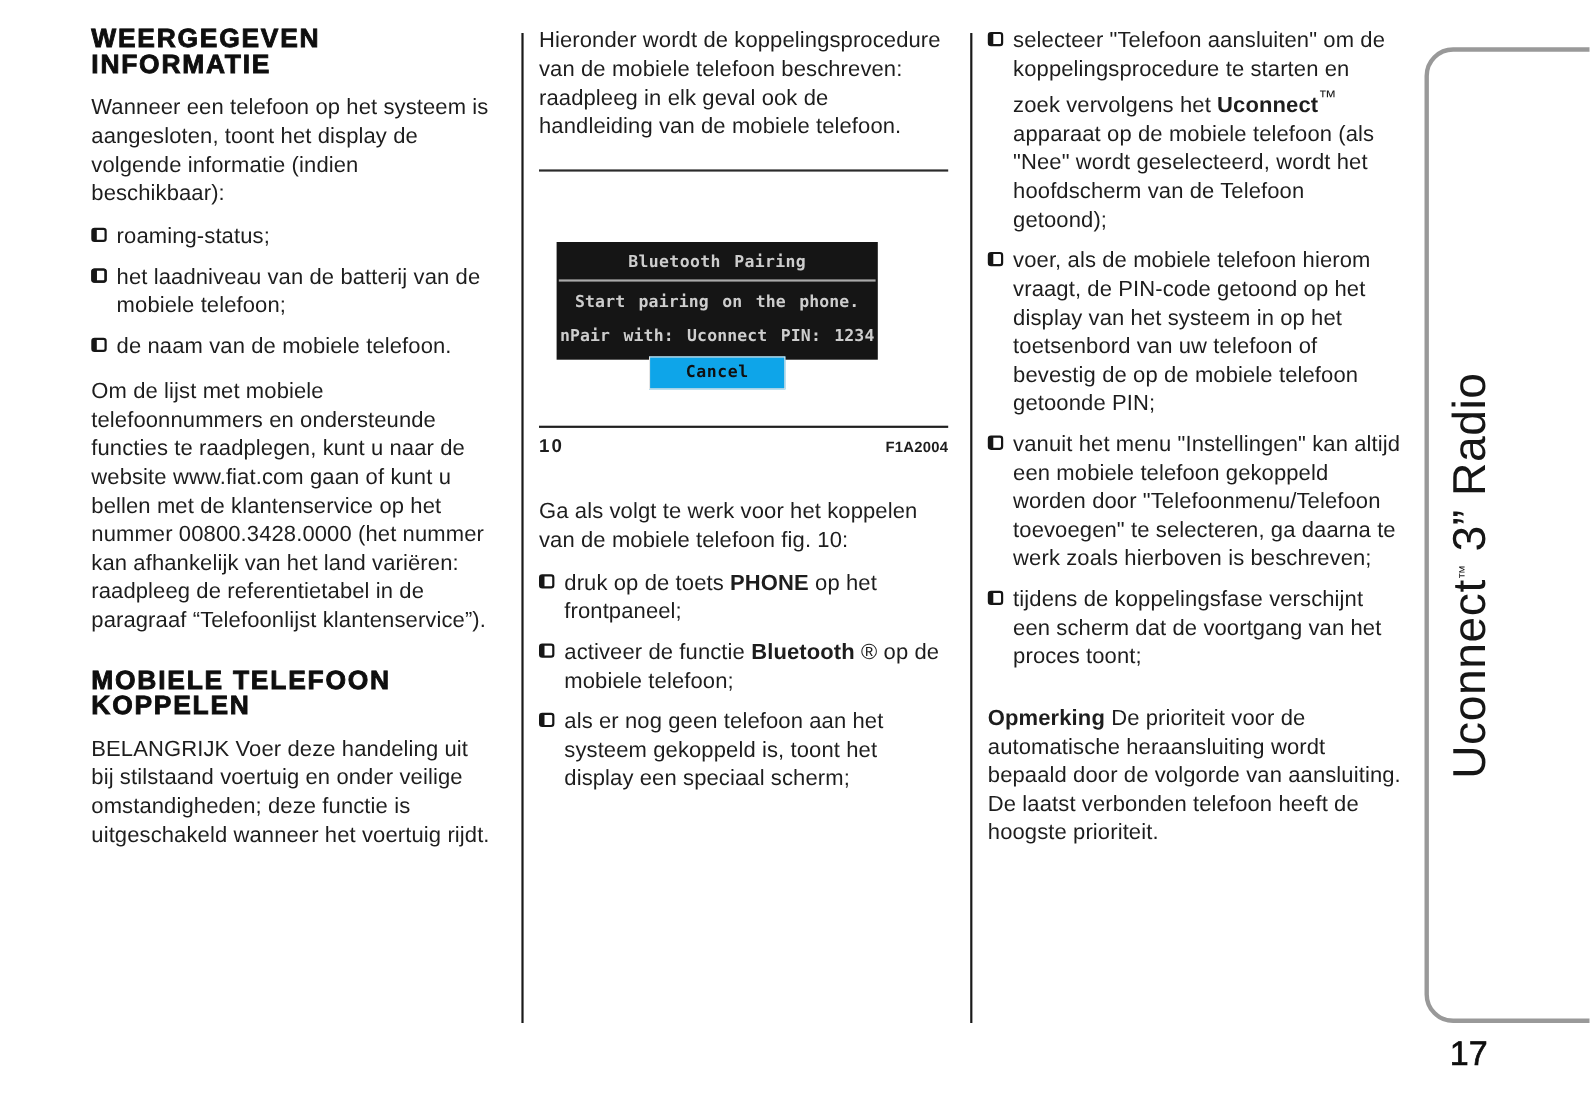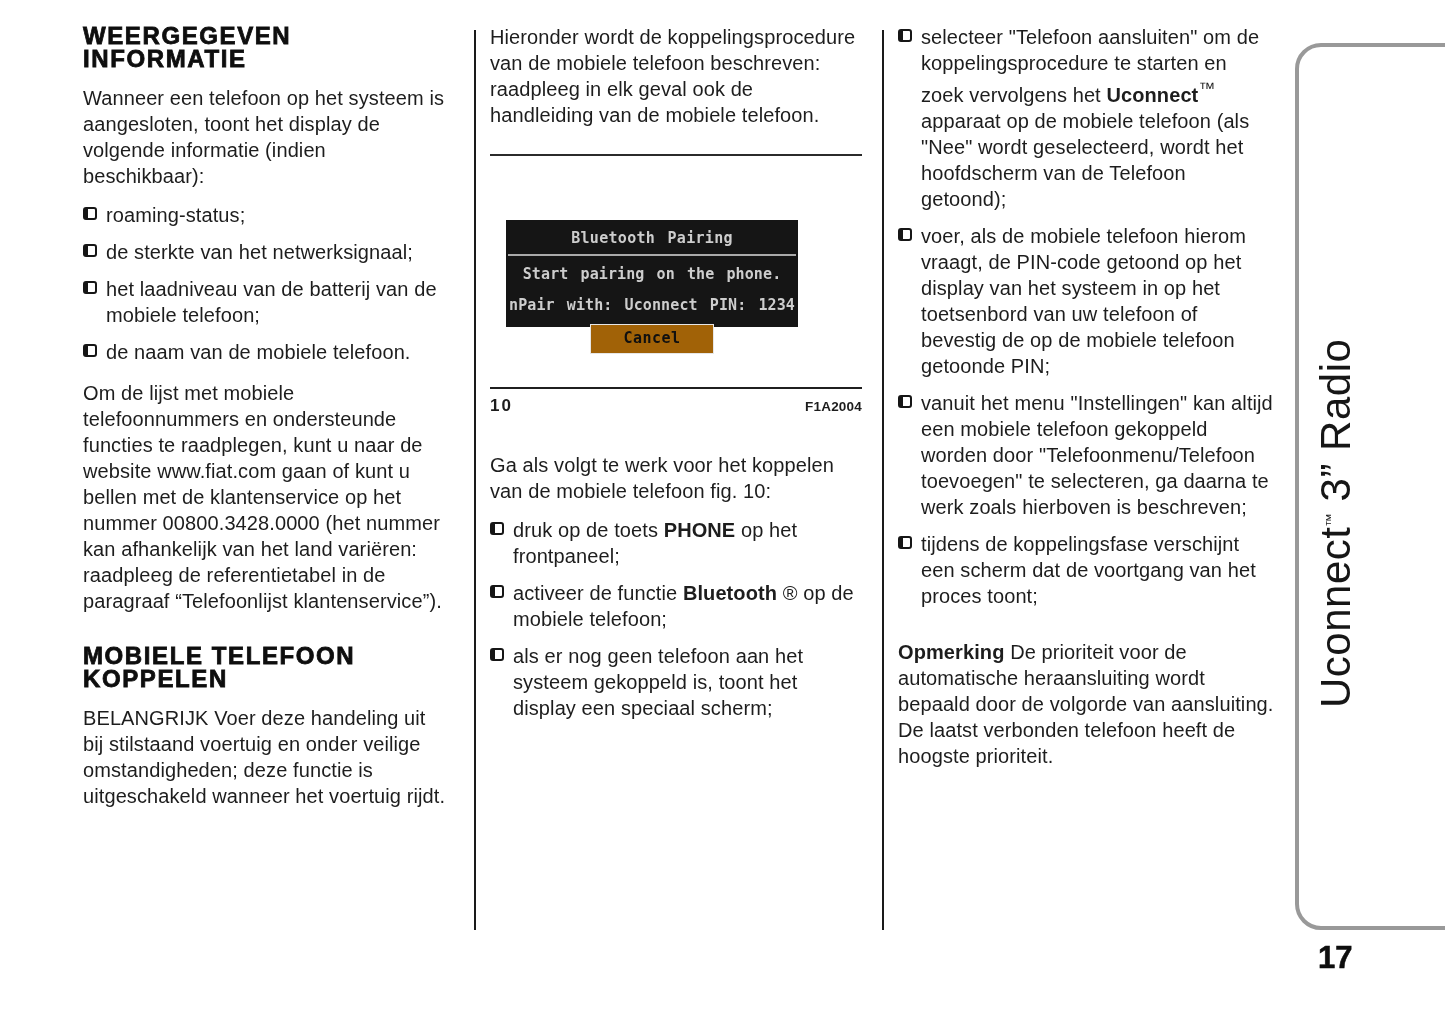--- a/index.html
+++ b/index.html
@@ -41,21 +41,21 @@
     margin:64px 0 0 16px;width:292px;height:107px;
     background:#151515;color:#cdcdcd;text-align:center;
     font-family:"DejaVu Sans Mono", monospace;font-weight:bold;
     box-sizing:border-box;padding-top:5px;
   }
   .screen-title{font-size:15px;letter-spacing:0.3px;word-spacing:3px;}
   .screen-sep{border:0;border-top:2px solid #a9a9a9;margin:3px 2px 0 2px;}
   .screen-line{font-size:15px;margin-top:5px;word-spacing:3px;}
   .screen-btn{
     margin:6px auto 16px auto;width:122px;
-    background:#a16207;color:#101010;font-size:15px;
+    background:#0ea5e9;color:#101010;font-size:15px;
     border:1px solid #e6e6e6;padding:0 0 2px 0;letter-spacing:0.5px;
   }
   .caption{
     margin-top:60px;border-top:2px solid #1f1f1f;padding-top:4px;
     display:flex;justify-content:space-between;align-items:baseline;
   }
   .fig-num{font-weight:bold;font-size:17px;letter-spacing:2px;}
   .fig-code{font-weight:bold;font-size:13.5px;letter-spacing:0.2px;}
   .ga{margin-top:32px;}
 
@@ -69,41 +69,40 @@
     background:#ffffff;
   }
   .tab-text{
     position:absolute;left:1312px;top:708px;
     transform:rotate(-90deg);transform-origin:0 0;
     white-space:nowrap;font-size:42px;color:#161616;letter-spacing:0.5px;
   }
   .tab-text sup{font-size:13px;letter-spacing:0;}
   .page-num{
     position:absolute;left:1318px;top:940px;
-    font-size:31px;font-weight:bold;color:#0e0e0e;
+    font-size:31px;font-weight:normal;color:#0e0e0e;
     -webkit-text-stroke:0.6px #0e0e0e;
   }
 </style>
 </head>
 <body>
 
 <div class="col col-left">
   <h2 class="sec">
     <span>WEERGEGEVEN</span><br>
     <span>INFORMATIE</span>
   </h2>
   <p>Wanneer een telefoon op het systeem is aangesloten, toont het display de volgende informatie (indien beschikbaar):</p>
   <div class="bullets">
     <div class="bullet">
       <span class="sq"></span>
       <span>roaming-status;</span>
     </div>
     <div class="bullet">
       <span class="sq"></span>
-      <span>de sterkte van het netwerksignaal;</span>
     </div>
     <div class="bullet">
       <span class="sq"></span>
       <span>het laadniveau van de batterij van de mobiele telefoon;</span>
     </div>
     <div class="bullet">
       <span class="sq"></span>
       <span>de naam van de mobiele telefoon.</span>
     </div>
   </div>

